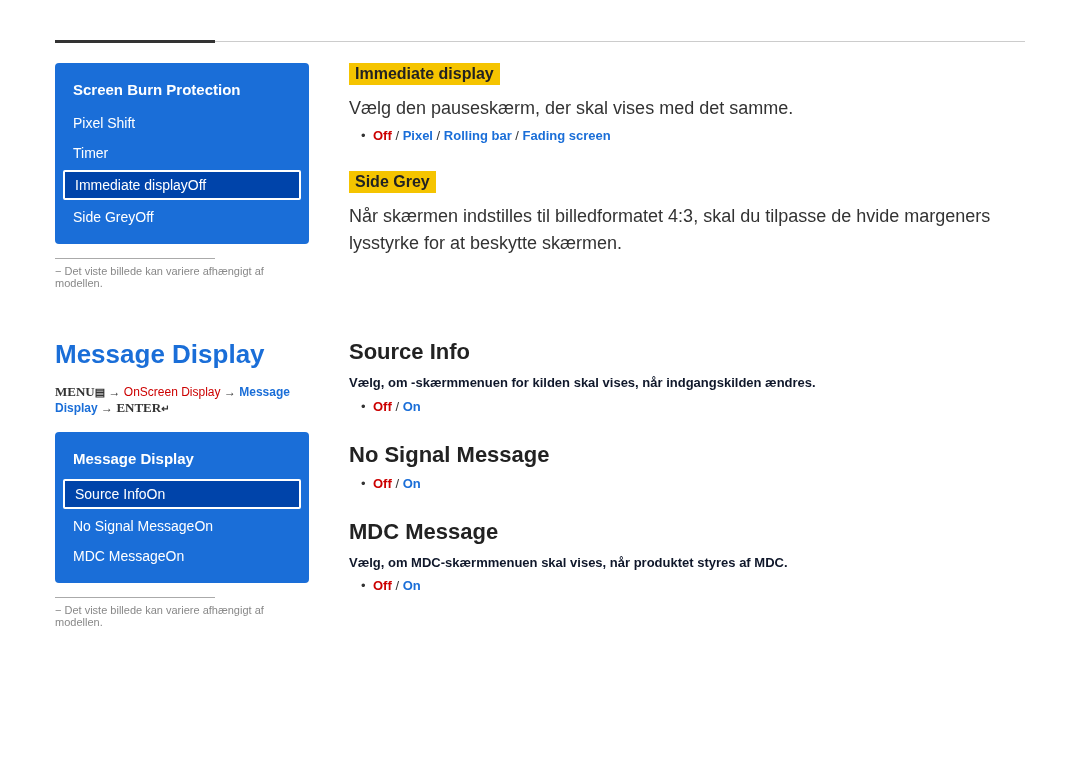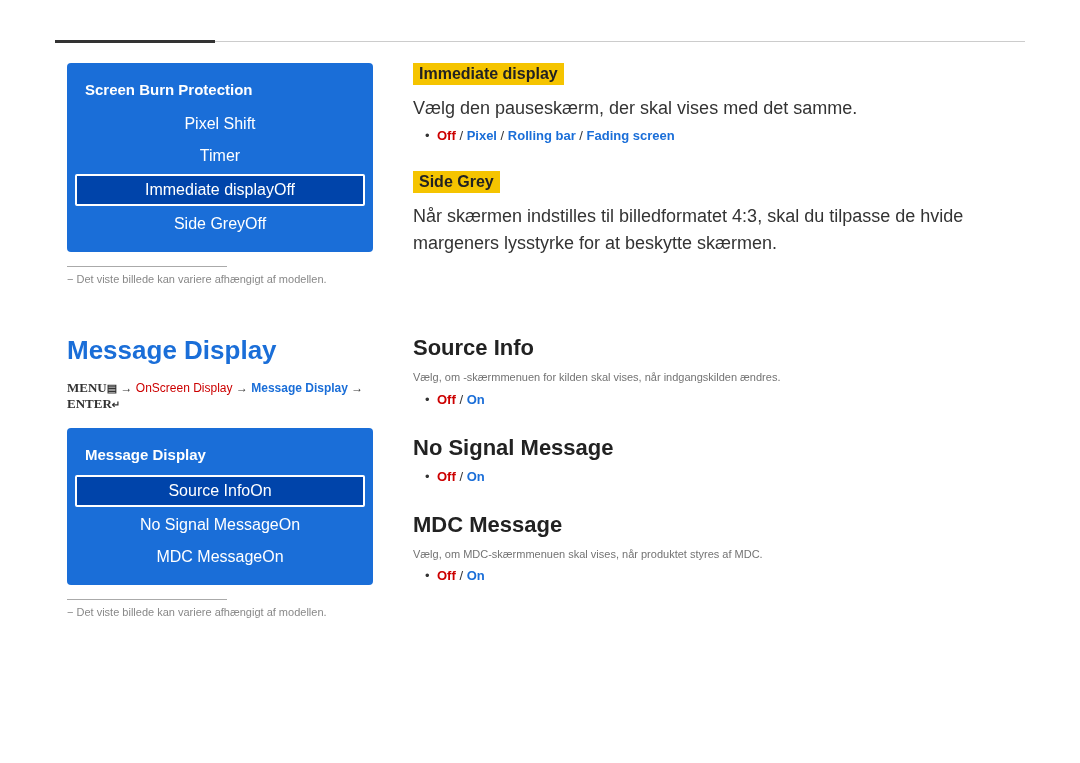--- a/index.html
+++ b/index.html
@@ -35,23 +35,22 @@
     }
 
     
     .two-col {
       display: flex;
       gap: 40px;
       margin-bottom: 30px;
     }
 
     .left-col {
-      width: 306px;
+      width: 254px;
       flex-shrink: 0;
-      margin-left: 12px;
     }
 
     .right-col {
       flex: 1;
     }
 
     
     .menu-box {
       background: #1a6ed8;
       border-radius: 4px;
@@ -61,24 +60,24 @@
 
     .menu-box-title {
       font-size: 15px;
       font-weight: bold;
       color: white;
       padding: 6px 18px 10px 18px;
     }
 
     .menu-item {
       display: flex;
-      justify-content: center;
+      justify-content: flex-start;
       align-items: center;
       padding: 7px 18px;
-      font-size: 16px;
+      font-size: 14px;
       color: white;
     }
 
     .menu-item.selected {
       background: #0044aa;
       border: 2px solid white;
       border-radius: 2px;
       margin: 2px 8px;
       padding: 5px 10px;
     }
@@ -171,24 +170,25 @@
     }
 
     .right-section-title {
       font-size: 22px;
       font-weight: bold;
       color: #222;
       margin-bottom: 8px;
     }
 
     .right-section-desc {
-      font-size: 11px;
-      color: #737373;
+      font-size: 13px;
+      color: #0f172a;
       margin-bottom: 6px;
       line-height: 1.5;
+      font-weight: bold;
     }
 
   </style>
 </head>
 <body>
 
 <div class="page-container">
 
   <div class="top-divider">
     <div class="top-divider-dark"></div>

